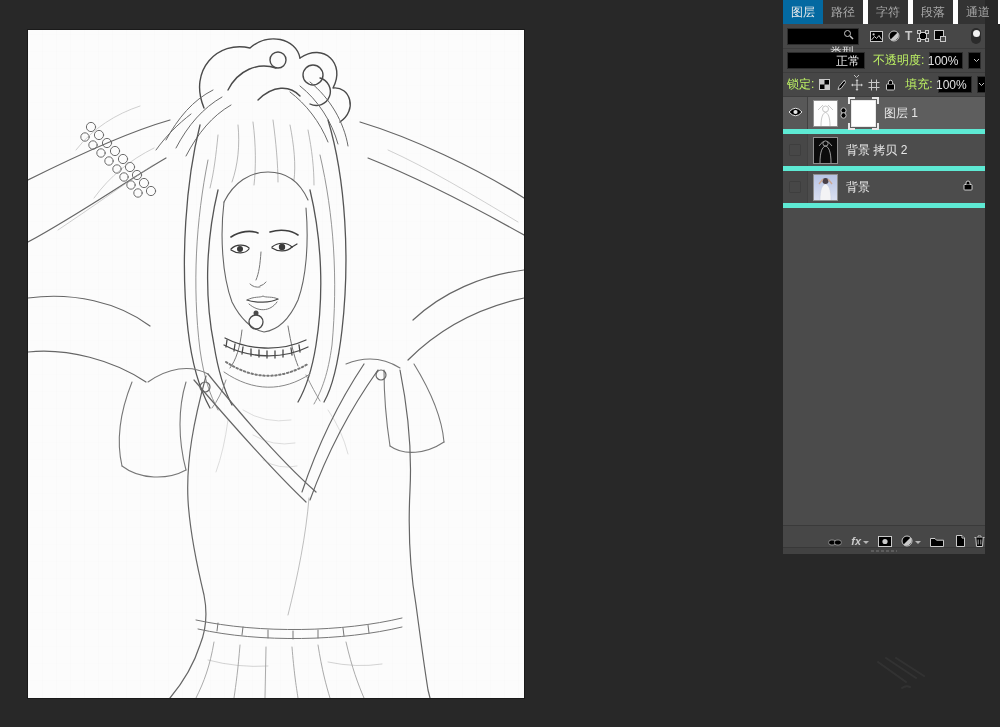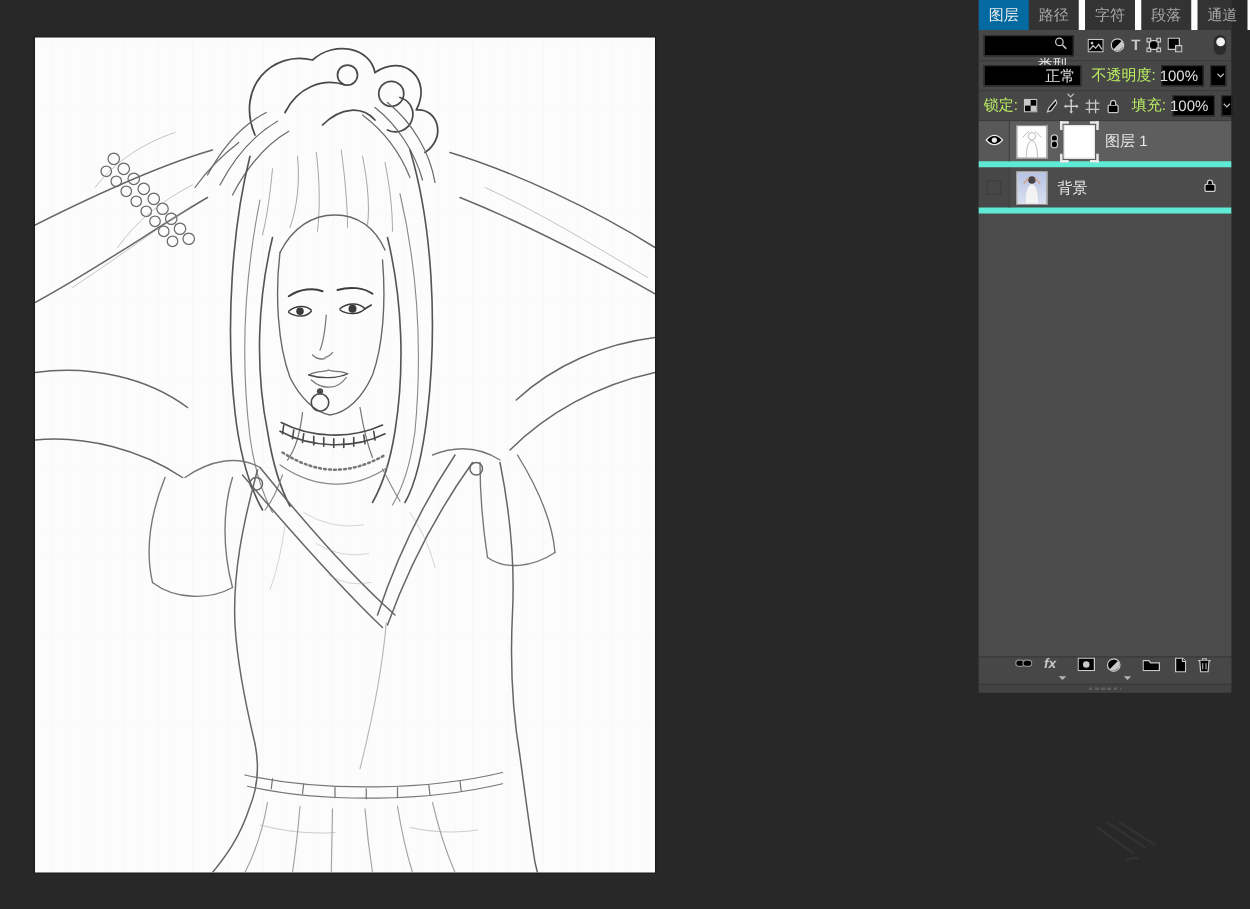--- a/index.html
+++ b/index.html
@@ -87,21 +87,21 @@
   .c-tl{left:-3px;top:-3px;border-left-width:2px;border-top-width:2px;}
   .c-tr{right:-3px;top:-3px;border-right-width:2px;border-top-width:2px;}
   .c-bl{left:-3px;bottom:-3px;border-left-width:2px;border-bottom-width:2px;}
   .c-br{right:-3px;bottom:-3px;border-right-width:2px;border-bottom-width:2px;}
   .lname{margin-left:8px;color:#e8e8e8;white-space:nowrap;flex:1;}
   .rowlock{margin-right:12px;color:#cfcfcf;}
   .listfill{flex:1;background:#4b4b4b;}
   
   .footbar{
     height:21px;flex:none;background:#474747;border-top:1px solid #3a3a3a;
-    display:flex;align-items:flex-start;justify-content:flex-end;gap:9px;padding-right:16px;
+    display:flex;align-items:flex-end;justify-content:flex-end;gap:9px;
   }
   .fx{font-style:italic;font-weight:bold;font-size:11px;color:#c9c9c9;line-height:1;}
   .dd{width:0;height:0;border-left:3px solid transparent;border-right:3px solid transparent;
       border-top:3px solid #b5b5b5;align-self:flex-end;margin:0 0 3px -7px;}
   .grip{
     height:6px;flex:none;background:#424242;border-top:1px solid #383838;
     display:flex;align-items:center;justify-content:center;
   }
   .gripdots{width:26px;height:2px;
     background:repeating-linear-gradient(90deg,#5d5d5d 0 3px,transparent 3px 5px);}
@@ -452,20 +452,36 @@
       <div class="maskframe">
         <div class="maskthumb"></div>
         <div class="corner c-tl"></div>
           <div class="corner c-tr"></div>
         <div class="corner c-bl"></div>
           <div class="corner c-br"></div>
       </div>
       <span class="lname">图层 1</span>
     </div>
 
+    <div class="lrow">
+      <div class="eyecell">
+        <span class="eyewell"></span>
+      </div>
+      <div class="thumb">
+        <svg width="23" height="25" viewBox="0 0 23 25">
+            <rect width="23" height="25" fill="#0c0c0c"></rect>
+            <g stroke="#d8d8d8" stroke-width="0.7" fill="none">
+              <path d="M6,25 C6,14 8,9 11.5,8 C15,9 17,14 17,25"></path>
+              <circle cx="11.5" cy="5.5" r="2.6"></circle>
+              <path d="M5,8 L9,3.5 M18,8 L14,3.5"></path>
+            </g>
+          </svg>
+      </div>
+      <span class="lname">背景 拷贝 2</span>
+    </div>
 
 
     <div class="lrow">
       <div class="eyecell">
         <span class="eyewell"></span>
       </div>
       <div class="thumb">
         <svg width="23" height="25" viewBox="0 0 23 25">
             <defs>
               <linearGradient id="sky" x1="0" y1="0" x2="0" y2="1">

